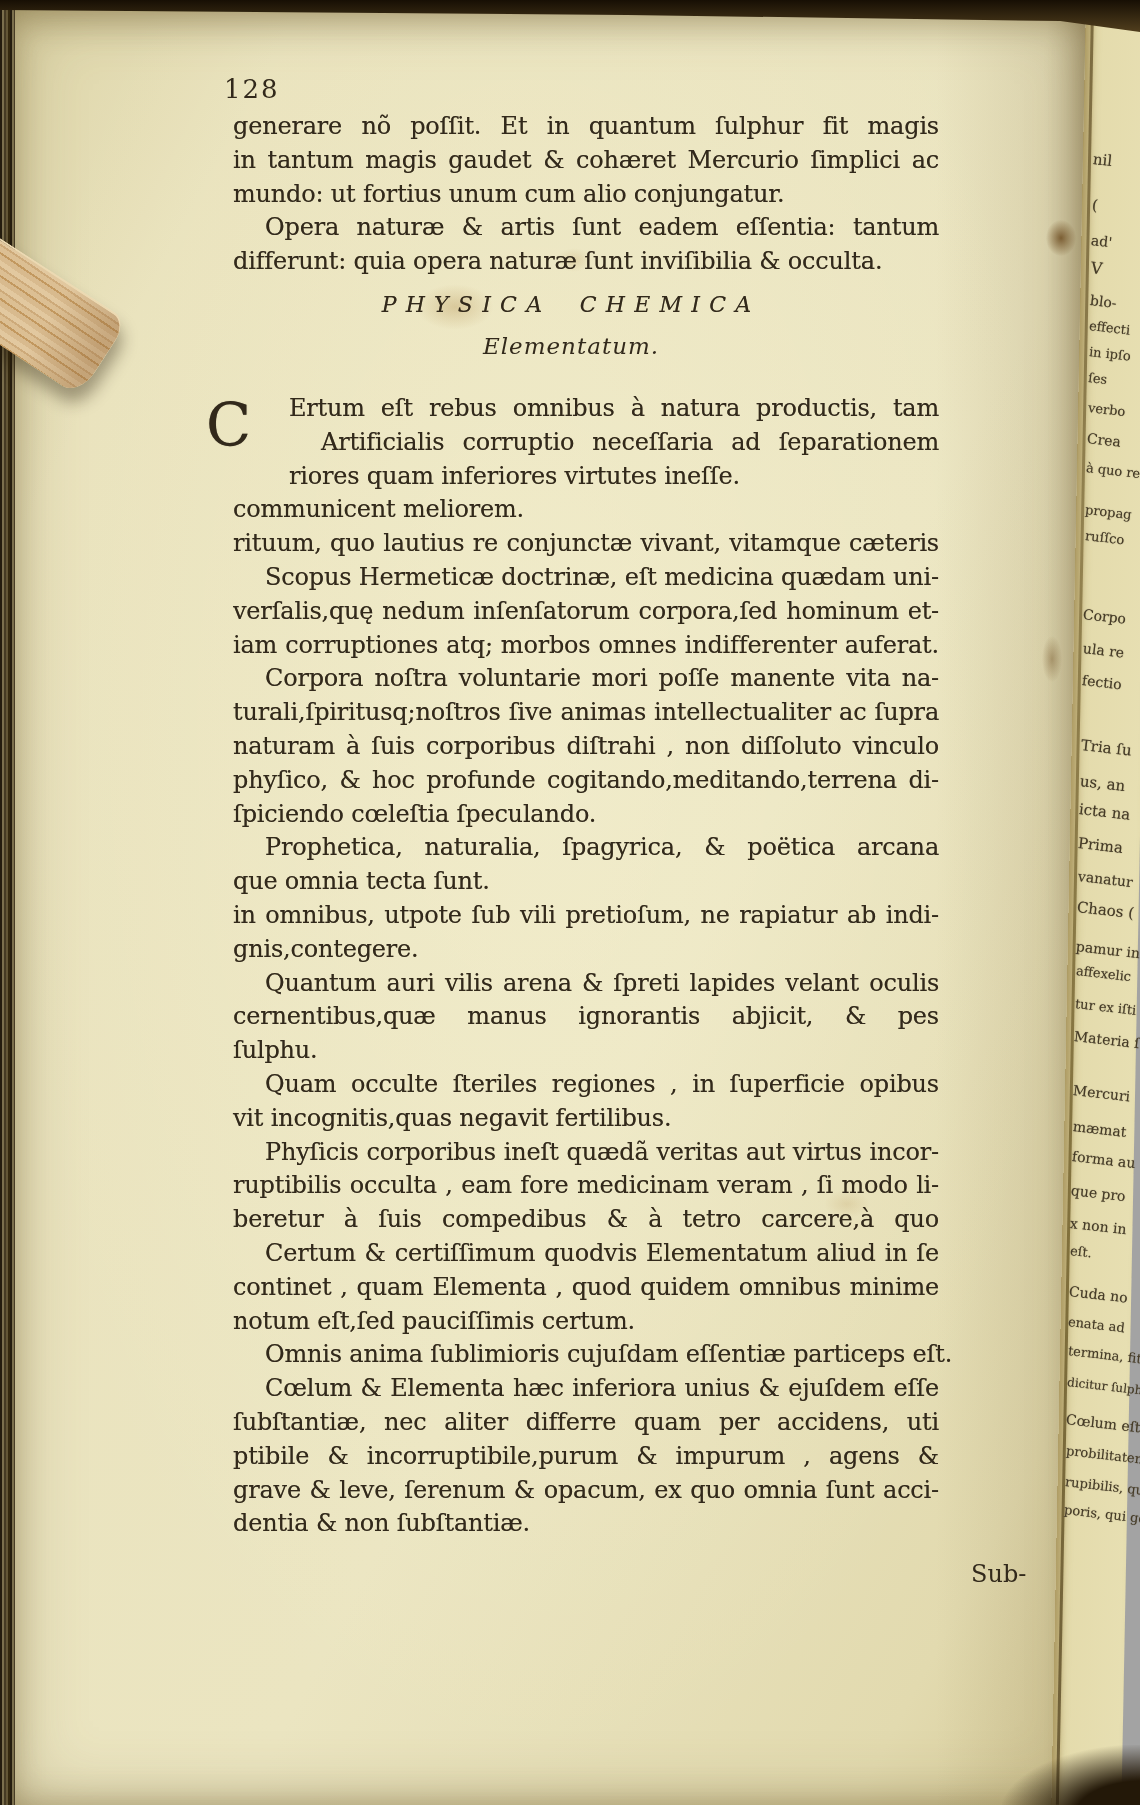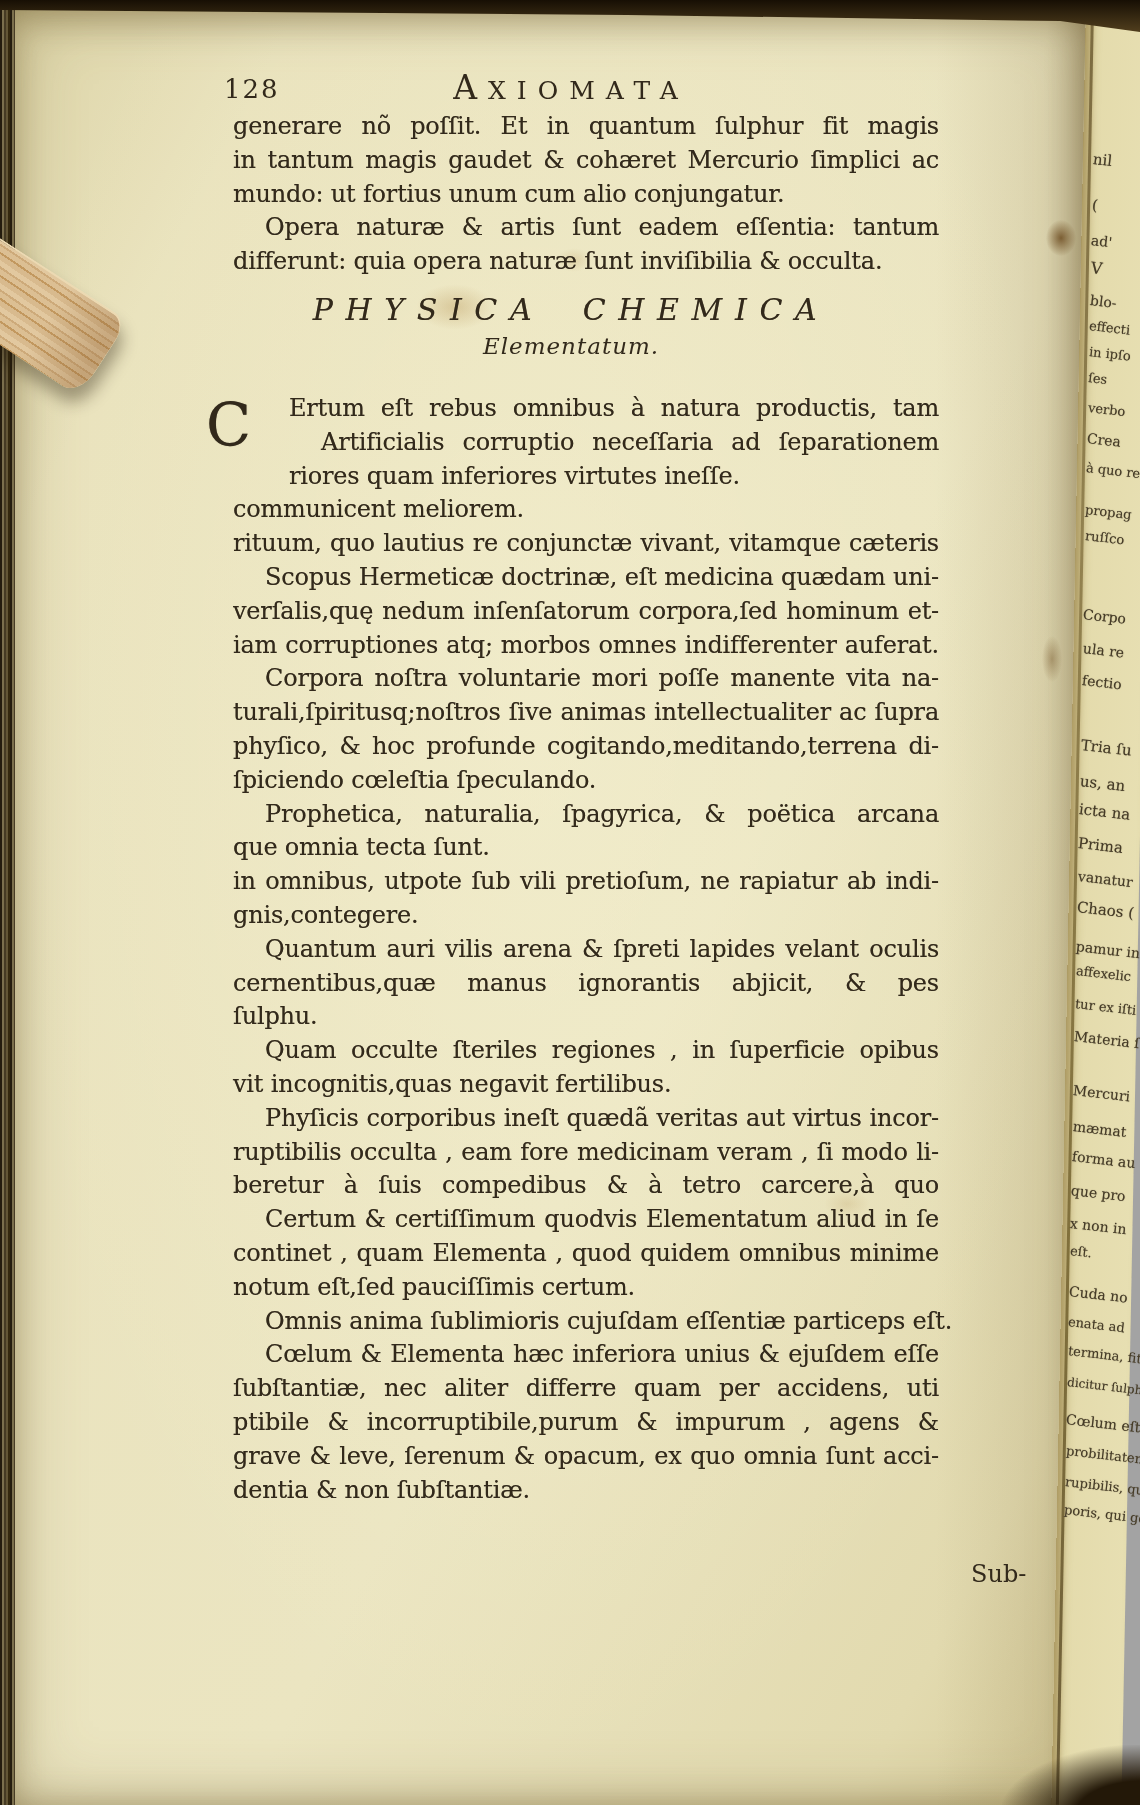--- a/index.html
+++ b/index.html
@@ -77,21 +77,21 @@
   .line{
     height:33.8px;line-height:33.8px;font-size:24px;letter-spacing:-.2px;
     white-space:nowrap;overflow:visible;
     text-shadow:0 0 .6px rgba(50,41,27,.55);
     margin-left:28px;
   }
   .line.just{white-space:normal;text-align:justify;text-align-last:justify;overflow:hidden;}
   .dc-line{padding-left:56px;}
   .section-heading{
     position:absolute;left:205px;top:292px;width:732px;text-align:center;
-    font-style:italic;font-size:30px;letter-spacing:.42em;word-spacing:.55em;
+    font-style:italic;font-size:22px;letter-spacing:.42em;word-spacing:.55em;
     text-shadow:0 0 .6px rgba(50,41,27,.5);
   }
   .section-subheading{
     position:absolute;left:205px;top:333px;width:732px;text-align:center;
     font-style:italic;font-size:23px;letter-spacing:1px;
   }
   .drop-cap{
     position:absolute;left:206px;top:398px;font-size:59px;line-height:56px;
     text-shadow:0 0 .7px rgba(50,41,27,.6);
   }
@@ -110,21 +110,20 @@
 
   <div class="page">
     <div class="gutter-shade"></div>
   </div>
 
   <div class="stain s1"></div>
   <div class="stain s2"></div>
   <div class="stain s5"></div>
 
   <div class="pagenum">128</div>
-  <div class="running-head"><span class="initial">A</span><span>XIOMATA</span></div>
 
   <div class="textcol intro">
       <div class="line just" style="text-indent: 0px;">generare nõ poſſit. Et in quantum ſulphur fit magis ſimplex,</div>
       <div class="line just">in tantum magis gaudet &amp; cohæret Mercurio ſimplici ac</div>
       <div class="line">mundo: ut fortius unum cum alio conjungatur.</div>
       <div class="line just" style="text-indent: 32px;">Opera naturæ &amp; artis ſunt eadem eſſentia: tantum forma</div>
       <div class="line">differunt: quia opera naturæ ſunt inviſibilia &amp; occulta.</div>
     </div>
 
   <div class="section-heading">PHYSICA CHEMICA</div>
@@ -135,20 +134,21 @@
       <div class="line just dc-line" style="text-indent: 0px;">Ertum eſt rebus omnibus à natura productis, tam ſupe-</div>
       <div class="line just" style="text-indent: 88px;">Artificialis corruptio neceſſaria ad ſeparationem ſpi-</div>
       <div class="line dc-line">riores quam inferiores virtutes ineſſe.</div>
       <div class="line">communicent meliorem.</div>
       <div class="line just">rituum, quo lautius re conjunctæ vivant, vitamque cæteris</div>
       <div class="line just" style="text-indent: 32px;">Scopus Hermeticæ doctrinæ, eſt medicina quædam uni-</div>
       <div class="line just">verſalis,quę nedum inſenſatorum corpora,ſed hominum et-</div>
       <div class="line just">iam corruptiones atq; morbos omnes indifferenter auferat.</div>
       <div class="line just" style="text-indent: 32px;">Corpora noſtra voluntarie mori poſſe manente vita na-</div>
       <div class="line just">turali,ſpiritusq;noſtros ſive animas intellectualiter ac ſupra</div>
+      <div class="line just">naturam à ſuis corporibus diſtrahi , non diſſoluto vinculo</div>
       <div class="line just">phyſico, &amp; hoc profunde cogitando,meditando,terrena di-</div>
       <div class="line">ſpiciendo cœleſtia ſpeculando.</div>
       <div class="line just" style="text-indent: 32px;">Prophetica, naturalia, ſpagyrica, &amp; poëtica arcana plera-</div>
       <div class="line">que omnia tecta ſunt.</div>
       <div class="line just">in omnibus, utpote ſub vili pretioſum, ne rapiatur ab indi-</div>
       <div class="line">gnis,contegere.</div>
       <div class="line just" style="text-indent: 32px;">Quantum auri vilis arena &amp; ſpreti lapides velant oculis ea</div>
       <div class="line just">cernentibus,quæ manus ignorantis abjicit, &amp; pes conculcat</div>
       <div class="line">ſulphu.</div>
       <div class="line just" style="text-indent: 32px;">Quam occulte ſteriles regiones , in ſuperficie opibus dita-</div>

